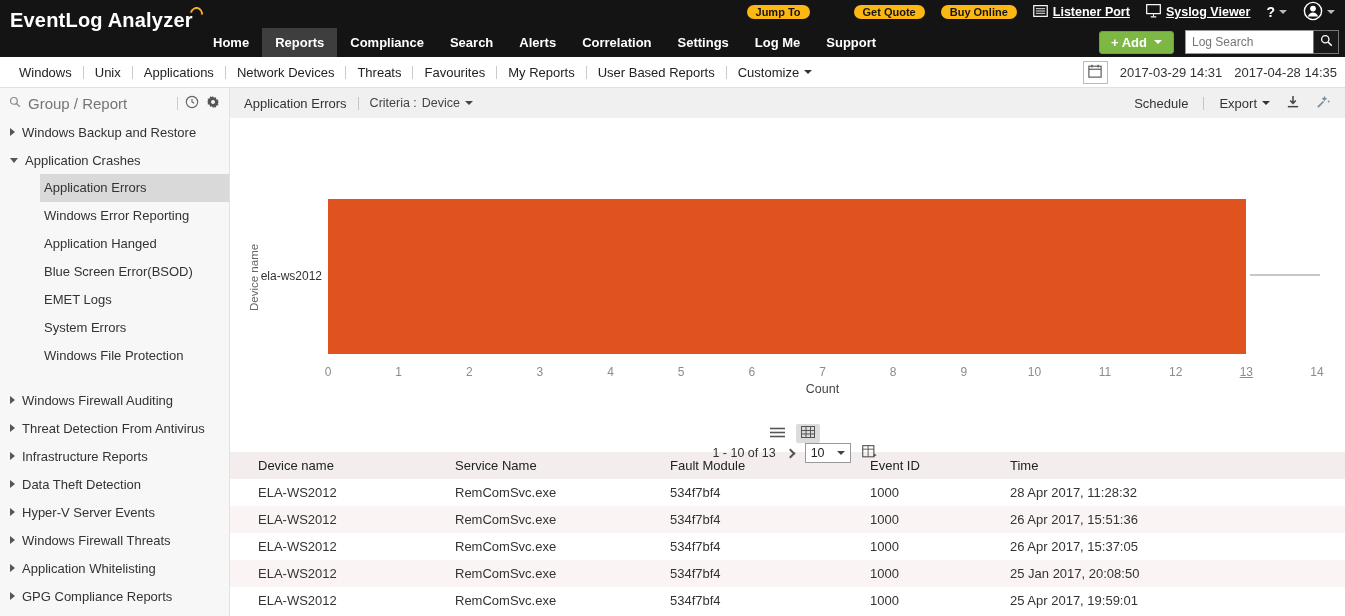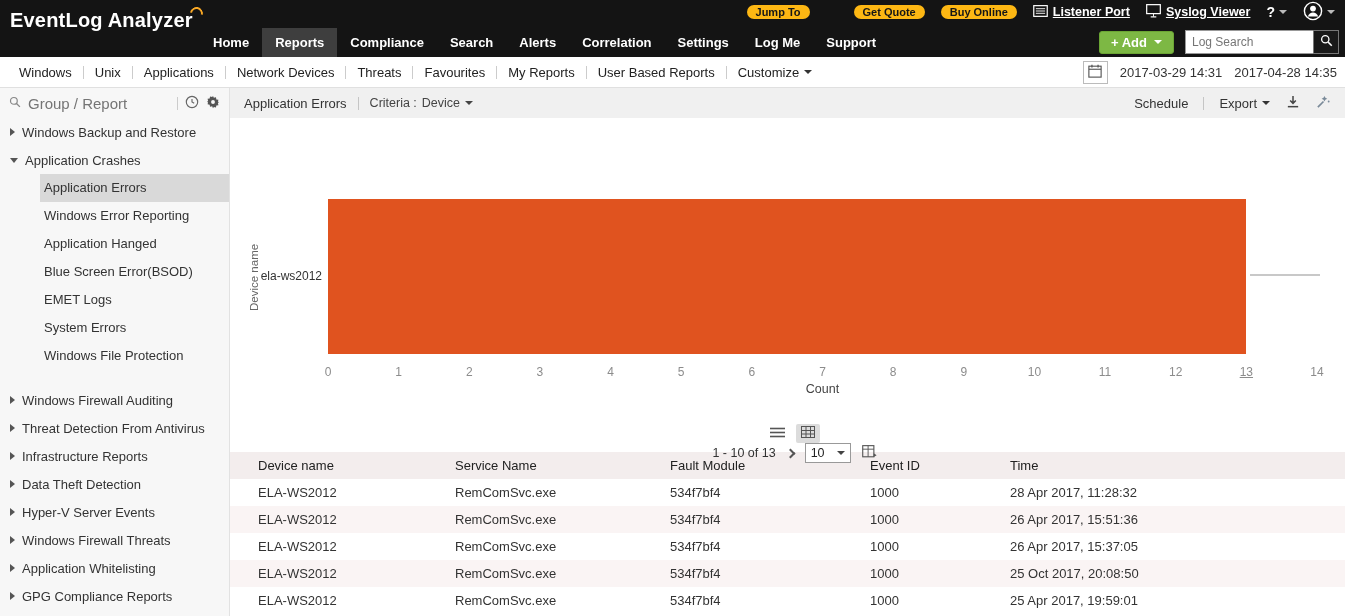--- a/index.html
+++ b/index.html
@@ -424,21 +424,21 @@
           <td>RemComSvc.exe</td>
           <td>534f7bf4</td>
           <td>1000</td>
           <td>26 Apr 2017, 15:37:05</td>
         </tr>
         <tr>
           <td>ELA-WS2012</td>
           <td>RemComSvc.exe</td>
           <td>534f7bf4</td>
           <td>1000</td>
-          <td>25 Oct 2017, 20:08:50</td>
+          <td>25 Jan 2017, 20:08:50</td>
         </tr>
         <tr>
           <td>ELA-WS2012</td>
           <td>RemComSvc.exe</td>
           <td>534f7bf4</td>
           <td>1000</td>
           <td>25 Apr 2017, 19:59:01</td>
         </tr>
       </tbody>
   </table>

